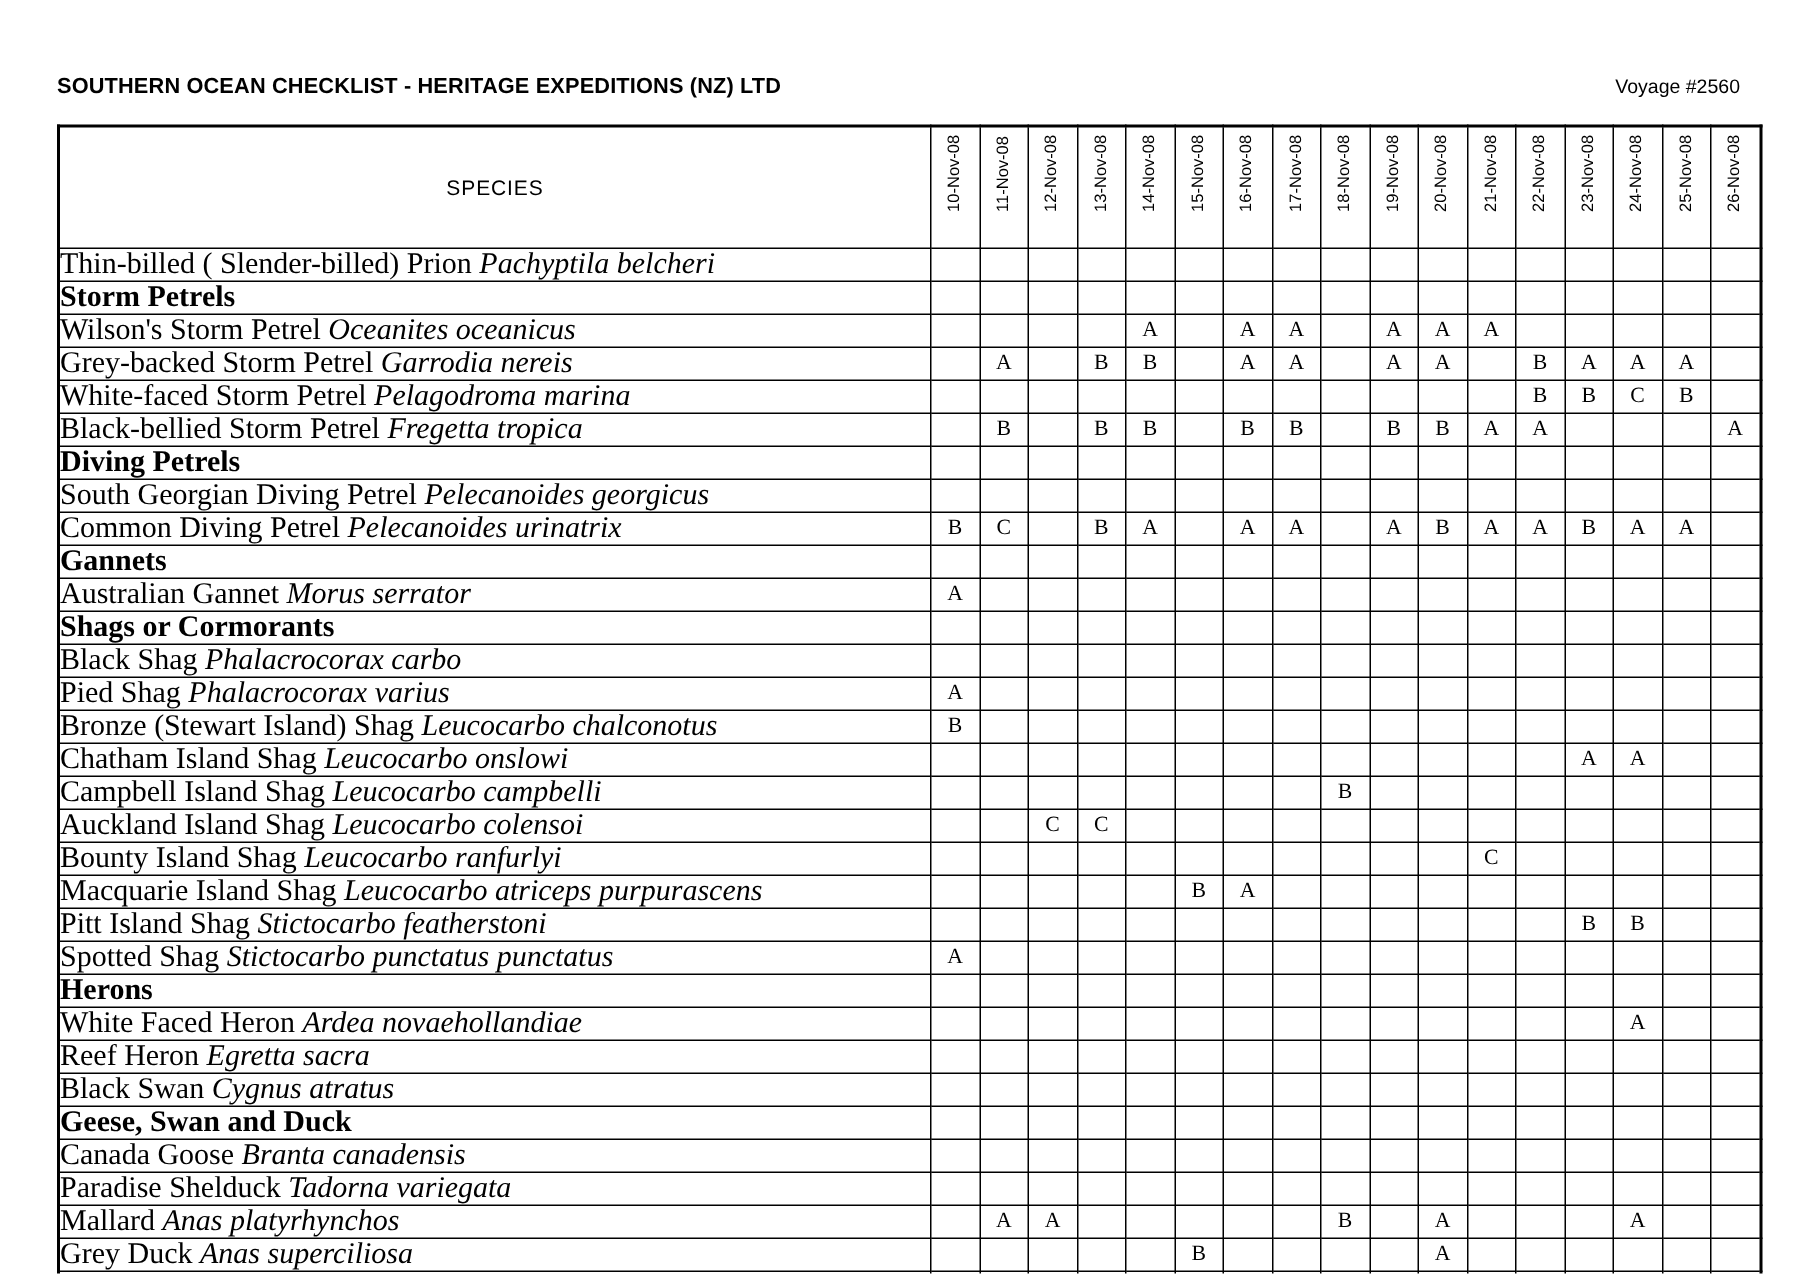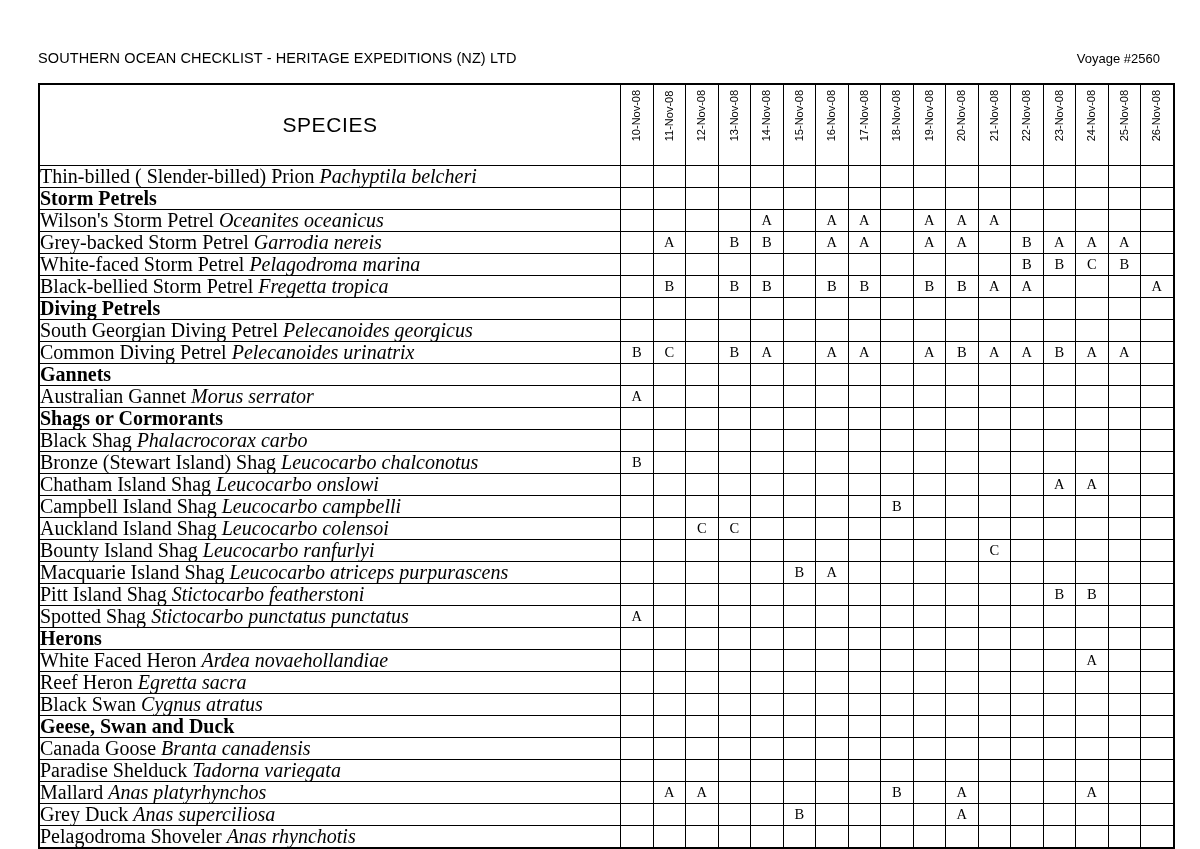--- a/index.html
+++ b/index.html
@@ -28,21 +28,21 @@
     left: 38px;
     top: 50px;
     width: 1122px;
     display: flex;
     align-items: baseline;
     justify-content: space-between;
     font-family: "Liberation Sans", sans-serif;
   }
   .doc-title {
     font-size: 14.5px;
-    font-weight: normal;
+    font-weight: bold;
     letter-spacing: 0.1px;
     white-space: nowrap;
   }
   .voyage {
     font-size: 13px;
     font-weight: normal;
     white-space: nowrap;
   }
   table.checklist {
     position: absolute;
@@ -62,21 +62,21 @@
   }
   
   table.checklist {
     border: 2px solid #000;
   }
   th.species-head {
     width: 580px;
     height: 80px;
     text-align: center;
     font-family: "Liberation Sans", sans-serif;
-    font-size: 21px;
+    font-size: 14px;
     font-weight: bold;
     letter-spacing: 0.6px;
   }
   th.date-head {
     width: 31.5px;
     height: 80px;
     position: relative;
   }
   th.date-head .vtext {
     display: block;
@@ -435,20 +435,40 @@
           <td class="mark"></td>
           <td class="mark"></td>
           <td class="mark"></td>
           <td class="mark"></td>
           <td class="mark"></td>
           <td class="mark"></td>
           <td class="mark"></td>
           <td class="mark"></td>
         </tr>
         <tr class="data-row">
+          <td class="species-cell"><span class="common">Pied Shag </span><span class="sci">Phalacrocorax varius</span></td>
+          <td class="mark">A</td>
+          <td class="mark"></td>
+          <td class="mark"></td>
+          <td class="mark"></td>
+          <td class="mark"></td>
+          <td class="mark"></td>
+          <td class="mark"></td>
+          <td class="mark"></td>
+          <td class="mark"></td>
+          <td class="mark"></td>
+          <td class="mark"></td>
+          <td class="mark"></td>
+          <td class="mark"></td>
+          <td class="mark"></td>
+          <td class="mark"></td>
+          <td class="mark"></td>
+          <td class="mark"></td>
+        </tr>
+        <tr class="data-row">
           <td class="species-cell"><span class="common">Bronze (Stewart Island) Shag </span><span class="sci">Leucocarbo chalconotus</span></td>
           <td class="mark">B</td>
           <td class="mark"></td>
           <td class="mark"></td>
           <td class="mark"></td>
           <td class="mark"></td>
           <td class="mark"></td>
           <td class="mark"></td>
           <td class="mark"></td>
           <td class="mark"></td>

